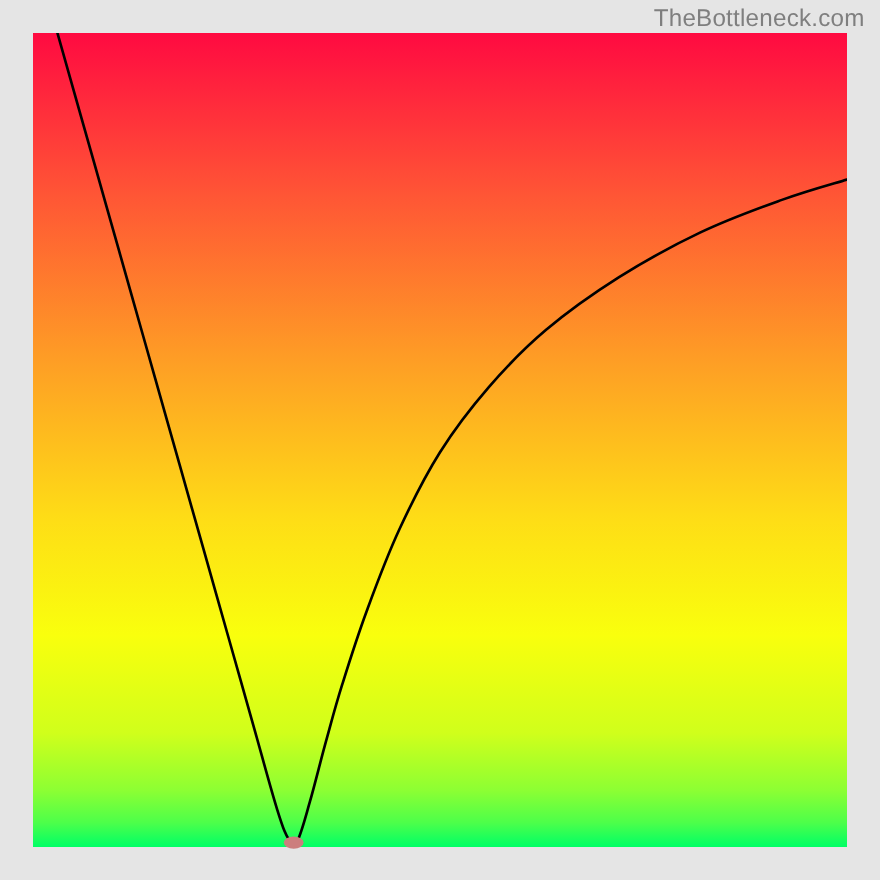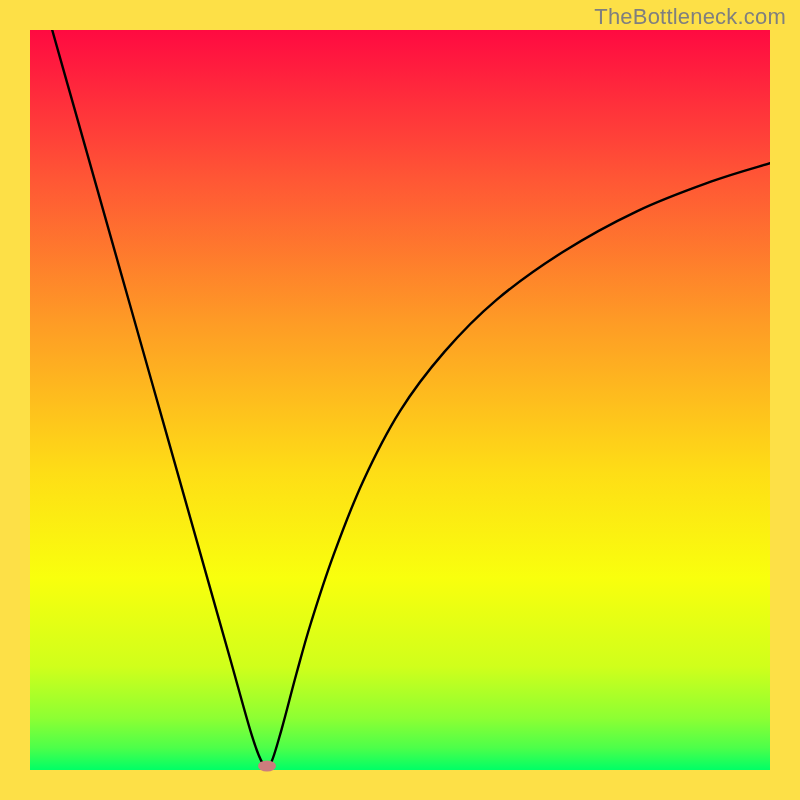--- a/index.html
+++ b/index.html
@@ -8,21 +8,21 @@
     width: 800px;
     height: 800px;
     background: #000;
     overflow: hidden;
     font-family: Arial, Helvetica, sans-serif;
   }
   .canvas {
     position: relative;
     width: 800px;
     height: 800px;
-    background: #fde047;
+    background: #e5e5e5;
   }
   .plot-area {
     position: absolute;
     left: 30px;
     top: 30px;
     width: 740px;
     height: 740px;
   }
   .bg-gradient {
     position: absolute;

